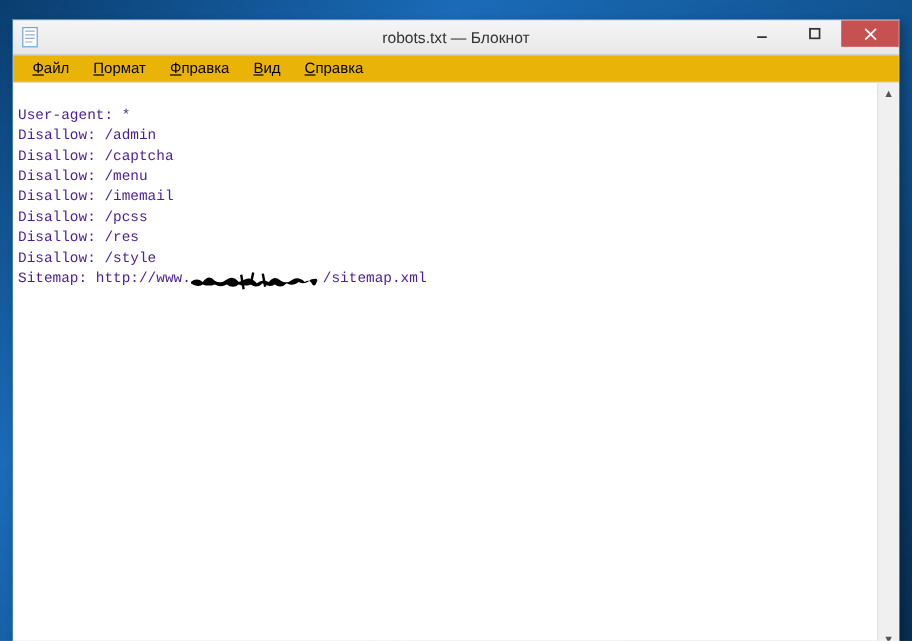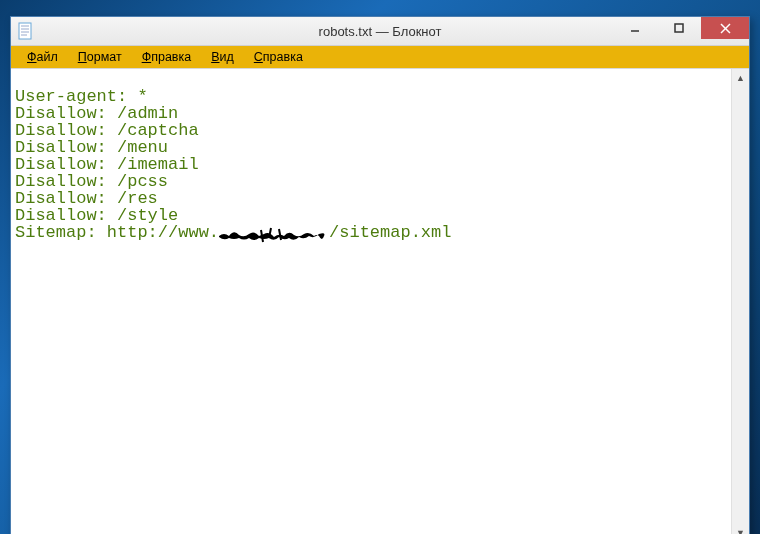--- a/index.html
+++ b/index.html
@@ -94,22 +94,22 @@
     text-decoration: underline;
   }
   .editor {
     flex: 1;
     position: relative;
     background: #fff;
     overflow: hidden;
   }
   .editor-text {
     font-family: Consolas, "Courier New", monospace;
-    font-size: 17px;
-    color: #4d7c0f;
+    font-size: 12px;
+    color: #4c1d95;
     white-space: pre;
     padding: 2px 4px;
     line-height: 17px;
     position: relative;
   }
   .scrollbar-v {
     position: absolute;
     right: 0;
     top: 0;
     bottom: 0;

